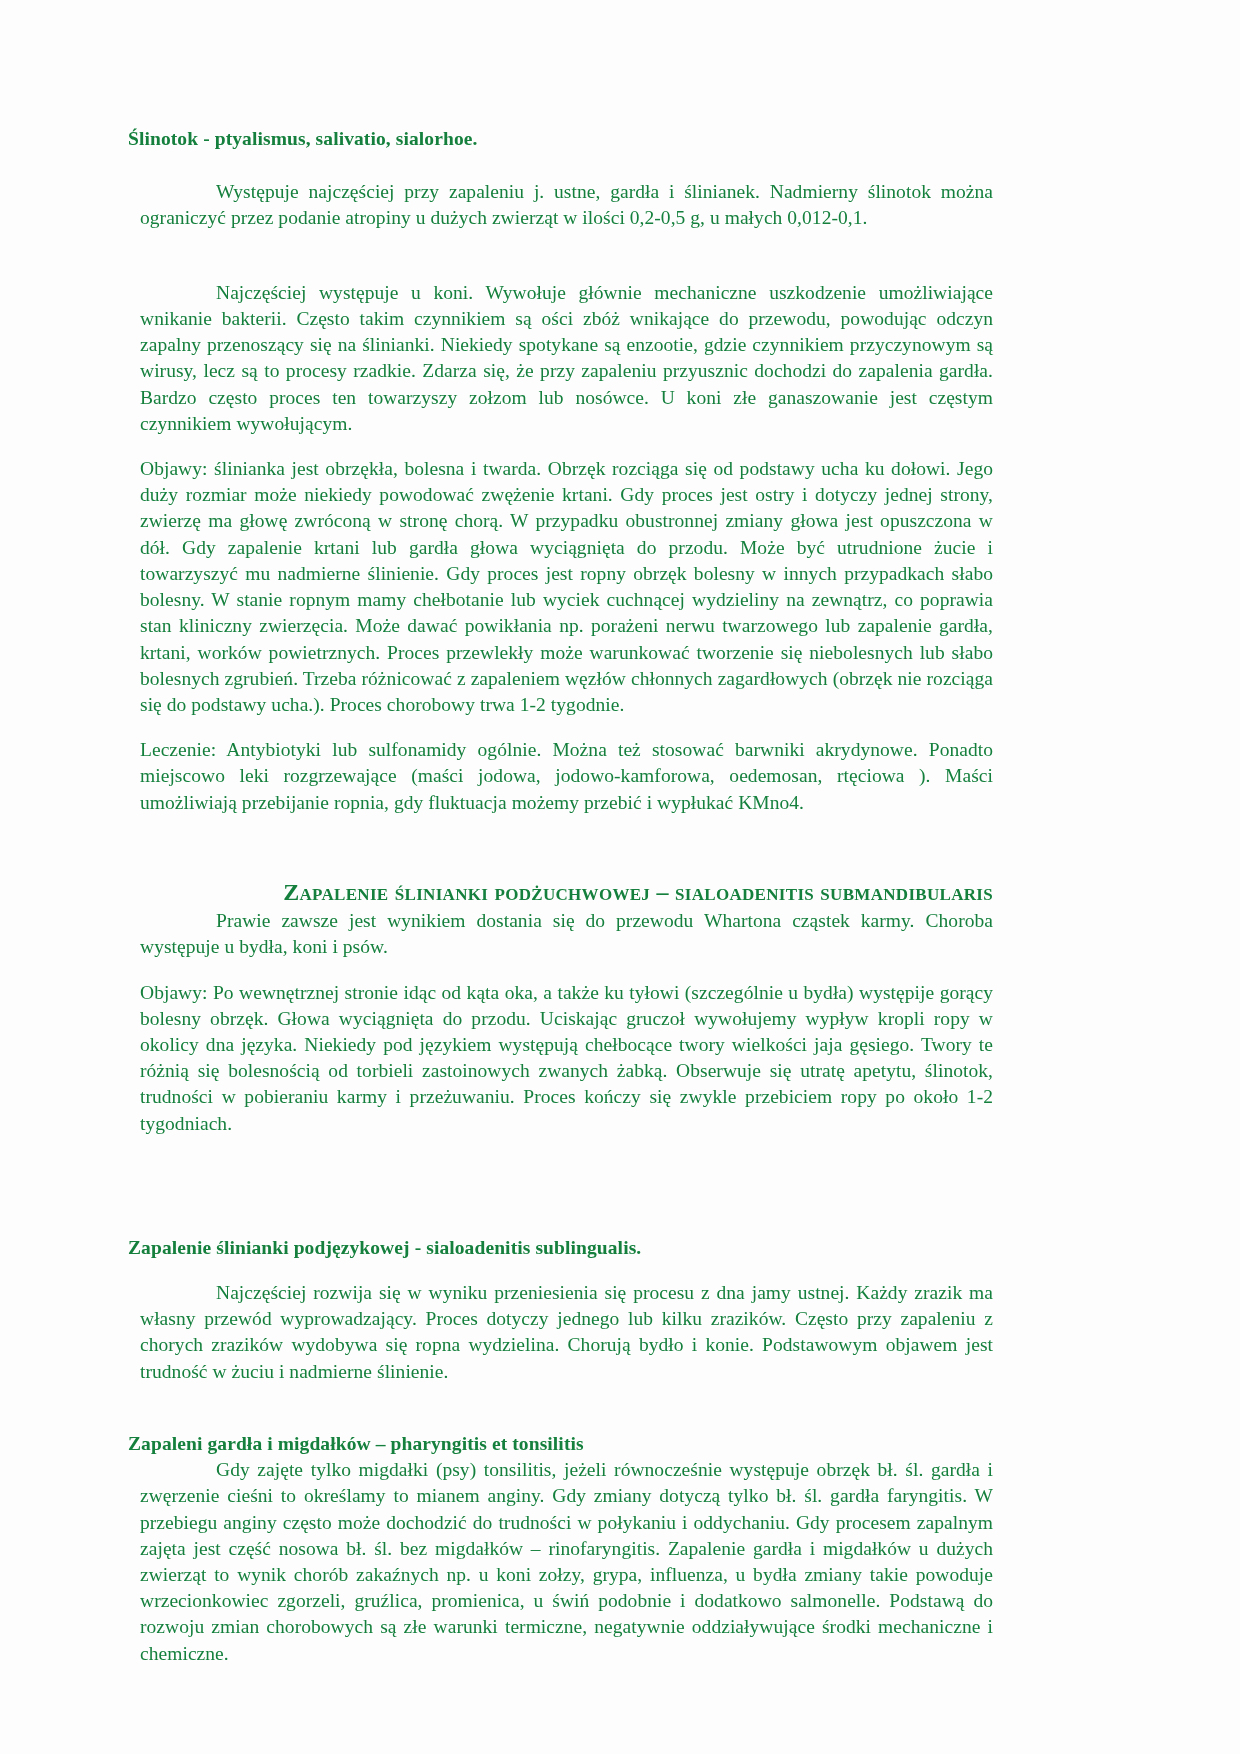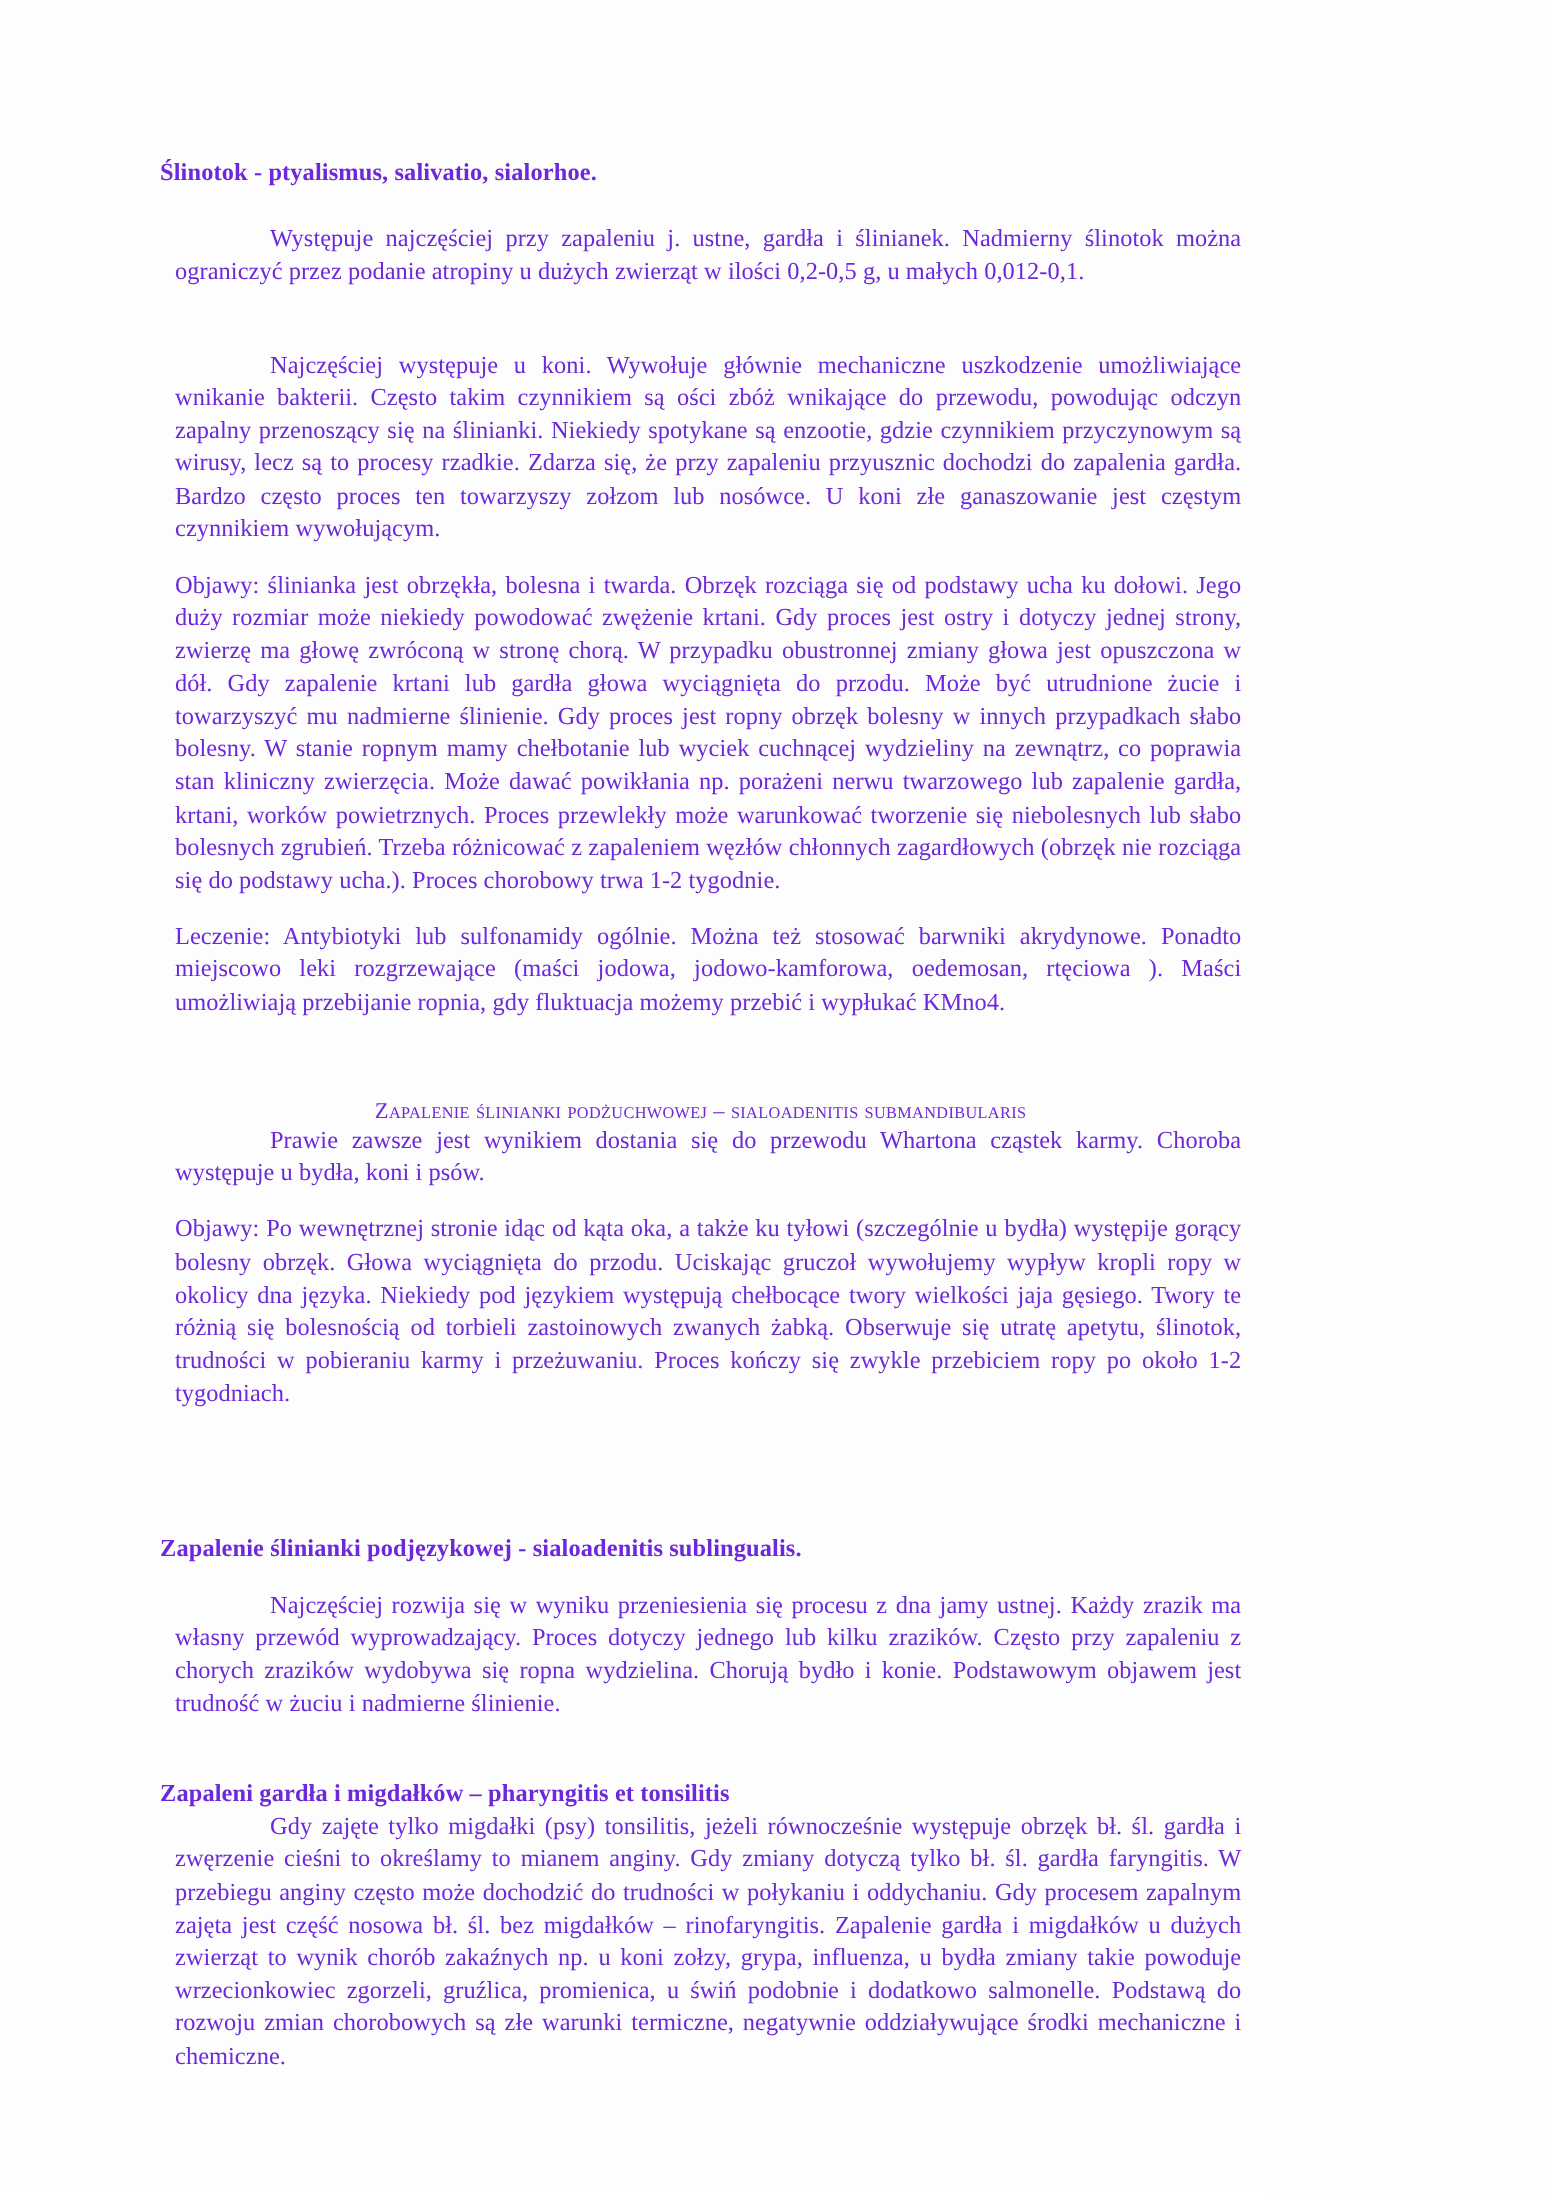--- a/index.html
+++ b/index.html
@@ -7,21 +7,21 @@
     padding: 0;
     background: #ffffff;
   }
   .page {
     position: relative;
     width: 1240px;
     height: 1754px;
     margin: 0 auto;
     background: #fdfdfd;
     font-family: "Liberation Serif", "DejaVu Serif", serif;
-    color: #6d28d9;
+    color: #15803d;
     overflow: hidden;
   }
   .content {
     position: absolute;
     left: 128px;
     top: 126px;
     width: 865px;
   }
   p, h1, h2, h3 {
     margin: 0;
@@ -43,25 +43,25 @@
     text-indent: 44px;
   }
   .heading-bold {
     font-size: 19.5px;
     font-weight: bold;
     line-height: 1.345;
     text-align: left;
     letter-spacing: 0.1px;
   }
   .heading-smallcaps {
-    font-size: 18px;
+    font-size: 24px;
     font-variant: small-caps;
-    font-weight: normal;
+    font-weight: bold;
     line-height: 1.345;
-    text-align: center;
+    text-align: right;
     letter-spacing: 0.3px;
   }
   .gap-s  { height: 19px; }
   .gap-m  { height: 27px; }
   .gap-xl { height: 48px; }
   .gap-xxl{ height: 60px; }
 </style>
 </head>
 <body>
 

